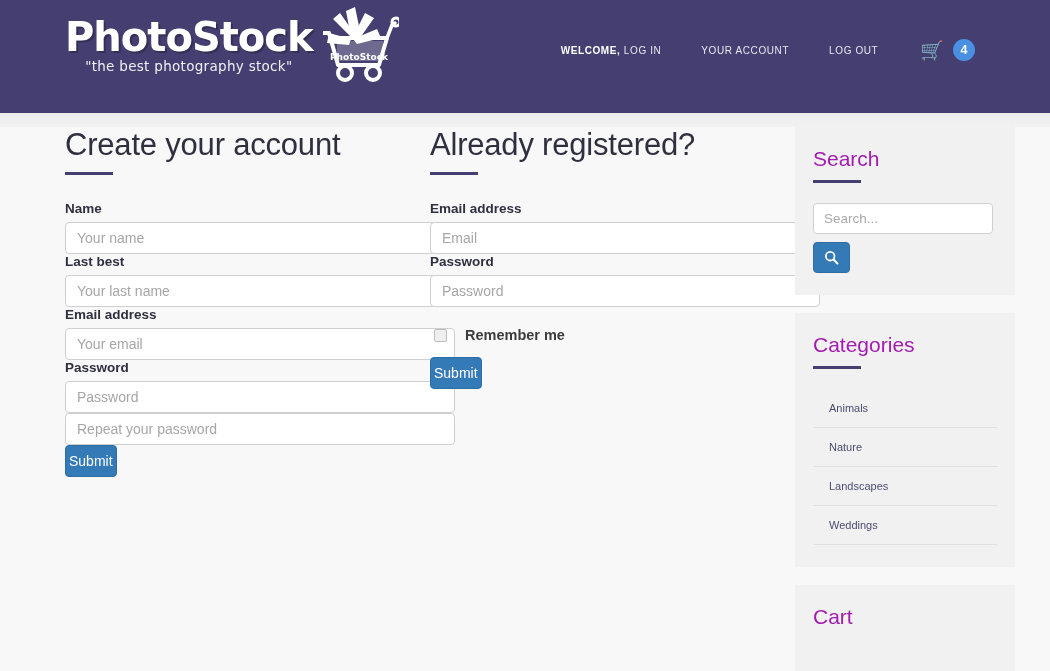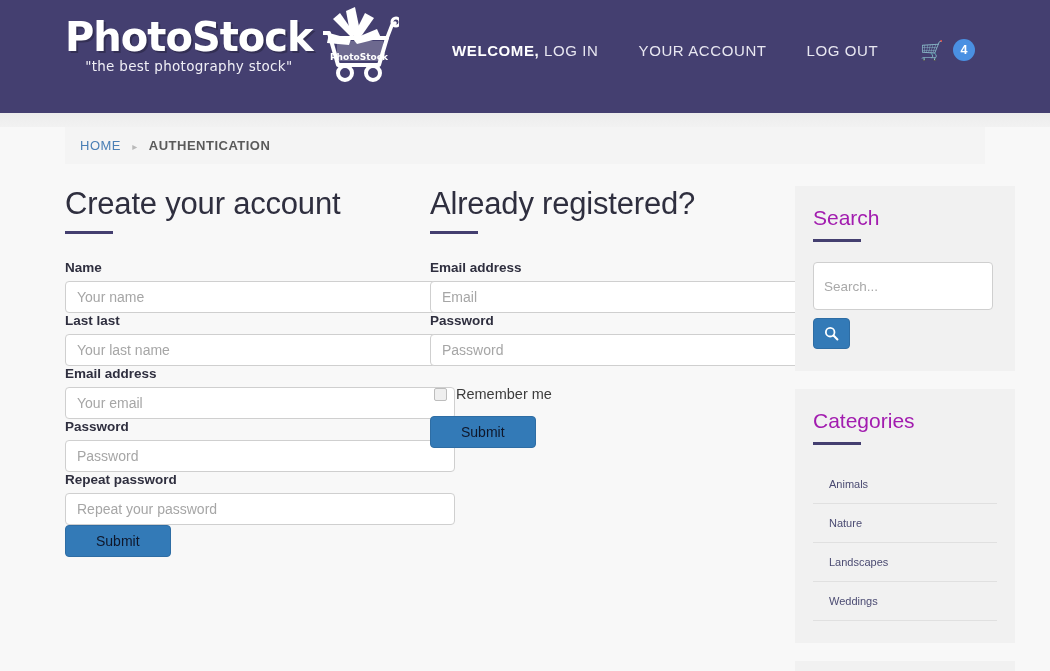--- a/index.html
+++ b/index.html
@@ -63,21 +63,21 @@
   .main-nav {
     margin-left: auto;
     display: flex;
     align-items: center;
     gap: 0;
     padding-right: 10px;
     margin-top: 0;
   }
   .nav-link {
     color: #e8e7f1;
-    font-size: 15px;
+    font-size: 10px;
     letter-spacing: .6px;
     text-decoration: none;
     padding: 6px 0;
     margin-left: 40px;
     white-space: nowrap;
     cursor: pointer;
   }
   .nav-link:first-child { margin-left: 0; }
   .nav-welcome { font-weight: bold; color: #ffffff; }
   .cart-nav {
@@ -162,32 +162,33 @@
     color: #6d28d9;
     outline: none;
     font-family: "Liberation Sans", sans-serif;
   }
   .input::placeholder { color: #a6a6a6; }
 
   .btn-primary {
     background: #337ab7;
     border: 1px solid #2e6da4;
     border-radius: 4px;
-    color: #0f172a;
+    color: #ffffff;
     font-size: 14px;
-    padding: 7px 30px;
+    padding: 7px 3px;
     cursor: pointer;
     font-family: "Liberation Sans", sans-serif;
   }
 
   .check-row {
     display: flex;
     align-items: center;
-    gap: 9px;
+    gap: 18px;
     margin: 20px 0 14px 4px;
+    font-weight: bold;
   }
   .checkbox {
     width: 13px; height: 13px;
     border: 1px solid #bdbdbd;
     background: #efefef;
     border-radius: 2px;
     cursor: pointer;
   }
   .check-label { font-size: 14.5px; color: #3c3c3c; cursor: pointer; }
 
@@ -199,21 +200,21 @@
   }
   .panel h3 {
     font-size: 21px;
     font-weight: normal;
     color: #a21caf;
     margin: 0 0 9px 0;
   }
   .panel .title-rule { margin-bottom: 20px; }
   .search-input {
     width: 180px;
-    height: 48px;
+    height: 31px;
     border: 1px solid #cfcfcf;
     border-radius: 4px;
     background: #ffffff;
     padding: 5px 10px;
     font-size: 13.5px;
     outline: none;
     font-family: "Liberation Sans", sans-serif;
   }
   .search-input::placeholder { color: #a9a9a9; }
   .search-btn {
@@ -287,54 +288,48 @@
       </div>
     </nav>
 
   </div>
 </header>
 
 <div class="page-strip"></div>
 
 <div class="container">
 
-  <div class="breadcrumb">
-    <a class="crumb-link">HOME</a>
-    <span class="crumb-sep">▸</span>
-    <span class="crumb-current">AUTHENTICATION</span>
-  </div>
 
   <div class="row">
 
     <section class="col-form">
       <h2 class="section-title">Create your account</h2>
       <div class="title-rule"></div>
 
       <div class="field">
         <label class="field-label">Name</label>
         <input class="input" type="text" placeholder="Your name" style="">
       </div>
 
       <div class="field">
-        <label class="field-label">Last last</label>
+        <label class="field-label">Last best</label>
         <input class="input" type="text" placeholder="Your last name" style="">
       </div>
 
       <div class="field">
         <label class="field-label">Email address</label>
         <input class="input" type="email" placeholder="Your email" style="">
       </div>
 
       <div class="field">
         <label class="field-label">Password</label>
         <input class="input" type="text" placeholder="Password" style="">
       </div>
 
       <div class="field">
-        <label class="field-label">Repeat password</label>
         <input class="input" type="text" placeholder="Repeat your password" style="">
       </div>
 
       <button class="btn-primary">Submit</button>
     </section>
 
     <section class="col-form second">
       <h2 class="section-title">Already registered?</h2>
       <div class="title-rule"></div>
 

